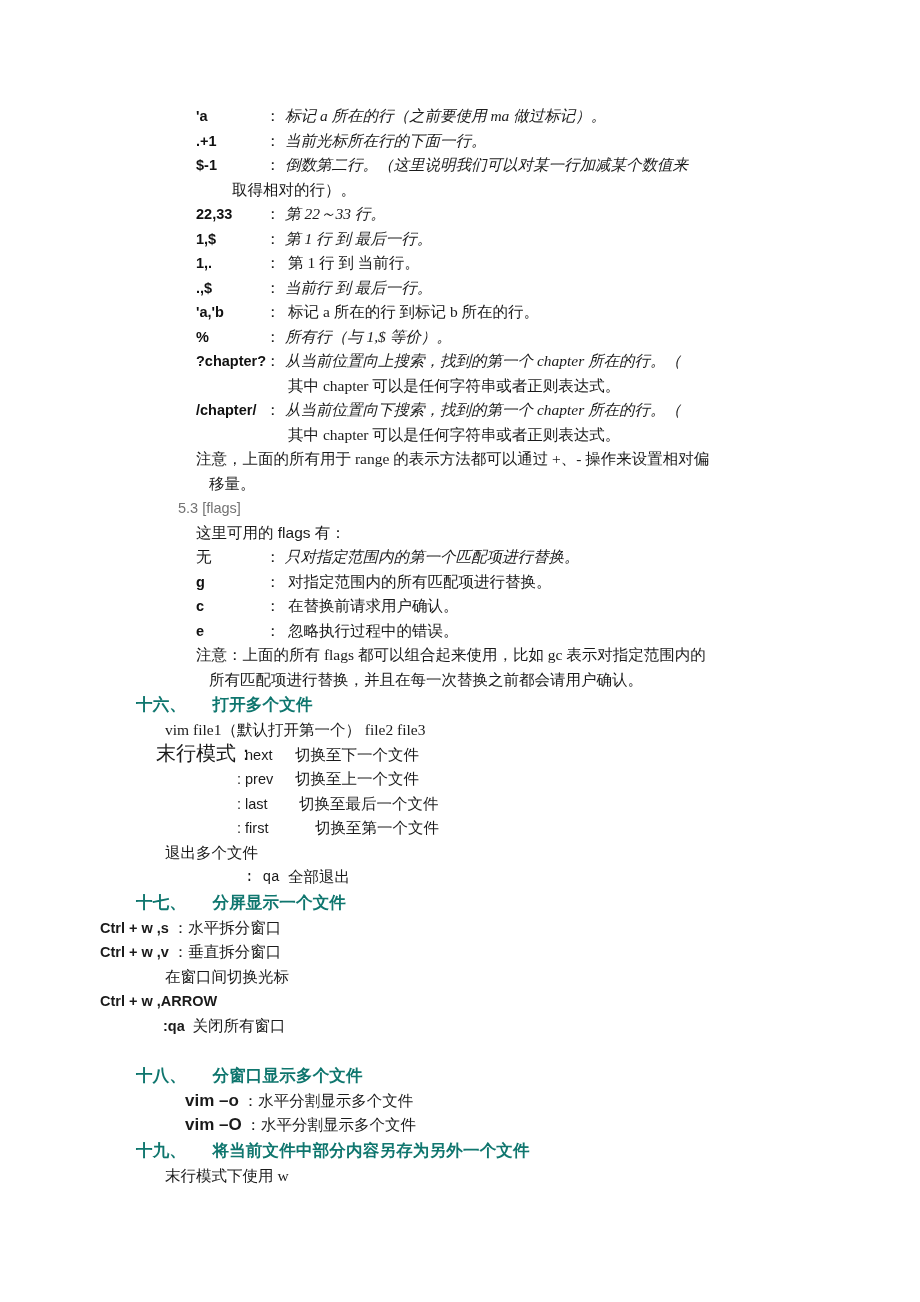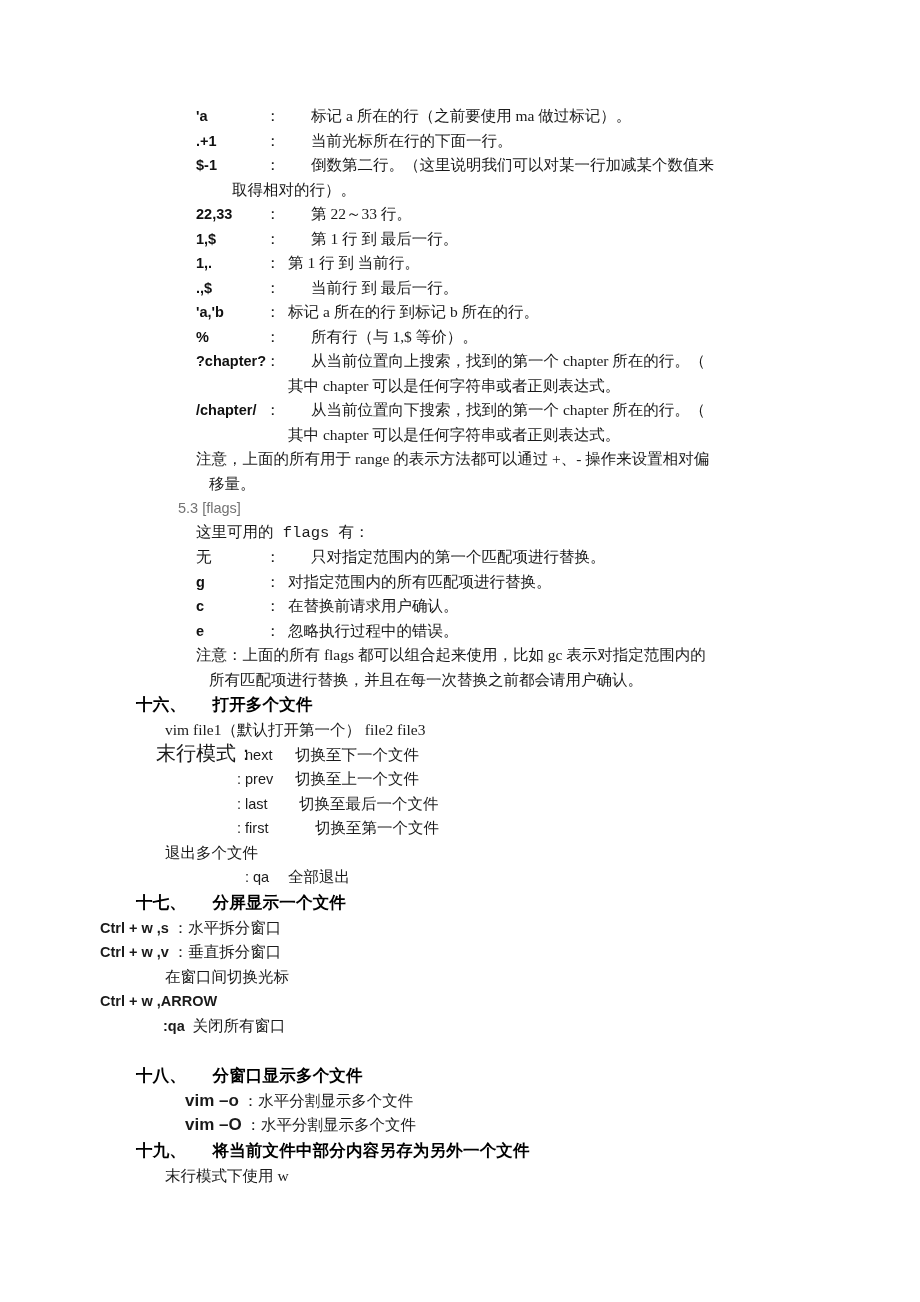--- a/index.html
+++ b/index.html
@@ -72,21 +72,21 @@
     font-family: "Liberation Serif", "DejaVu Serif", serif;
     font-size: 15.5px;
   }
   .defrow .d {
     position: absolute;
     left: 288px;
     top: 0;
     font-family: "Liberation Serif", "DejaVu Serif", serif;
     font-size: 15.5px;
   }
-  .defrow .d.ind { left: 311px; }
+  .defrow .d.ind { left: 285px; font-style: italic; }
 
   
   .cont {
     position: relative;
     height: 24.5px;
     line-height: 24.5px;
     white-space: nowrap;
     padding-left: 232px;
     font-family: "Liberation Serif", "DejaVu Serif", serif;
     font-size: 15.5px;
@@ -116,35 +116,35 @@
     font-size: 14.5px;
     color: #737373;
   }
 
   .sub2 {
     position: relative;
     height: 24.5px;
     line-height: 24.5px;
     white-space: nowrap;
     padding-left: 196px;
-    font-family: Liberation Mono, monospace;
+    font-family: Liberation Sans, sans-serif;
     font-size: 15.5px;
   }
 
   
   .section-head {
     position: relative;
     height: 26px;
     line-height: 26px;
     white-space: nowrap;
     padding-left: 136px;
     font-family: "Liberation Serif", "DejaVu Serif", serif;
     font-weight: bold;
     font-size: 16.5px;
-    color: #000000;
+    color: #0f766e;
     letter-spacing: 0.2px;
   }
   .section-head .num { display: inline-block; }
   .section-head .ttl { display: inline-block; margin-left: 22px; }
 
   
   .b1 {
     position: relative;
     height: 24.5px;
     line-height: 24.5px;
@@ -179,21 +179,21 @@
     left: 295px; top: 0;
     font-family: "Liberation Serif", "DejaVu Serif", serif;
     font-size: 15.5px;
   }
   .fsrow .desc.d2 { left: 299px; }
   .fsrow .desc.d3 { left: 315px; }
 
   .qarow { position: relative; height: 24.5px; line-height: 24.5px; white-space: nowrap; }
   .qarow .cmd {
     position: absolute; left: 245px; top: 0;
-    font-family: Liberation Sans, sans-serif; font-size: 14.5px; text-align: right;
+    font-family: Liberation Mono, monospace; font-size: 14.5px; text-align: right;
   }
   .qarow .desc {
     position: absolute; left: 288px; top: 0;
     font-family: "Liberation Serif", "DejaVu Serif", serif; font-size: 15.5px;
   }
 
   
   .ctrlrow {
     position: relative; height: 24.5px; line-height: 24.5px; white-space: nowrap;
     padding-left: 100px;

